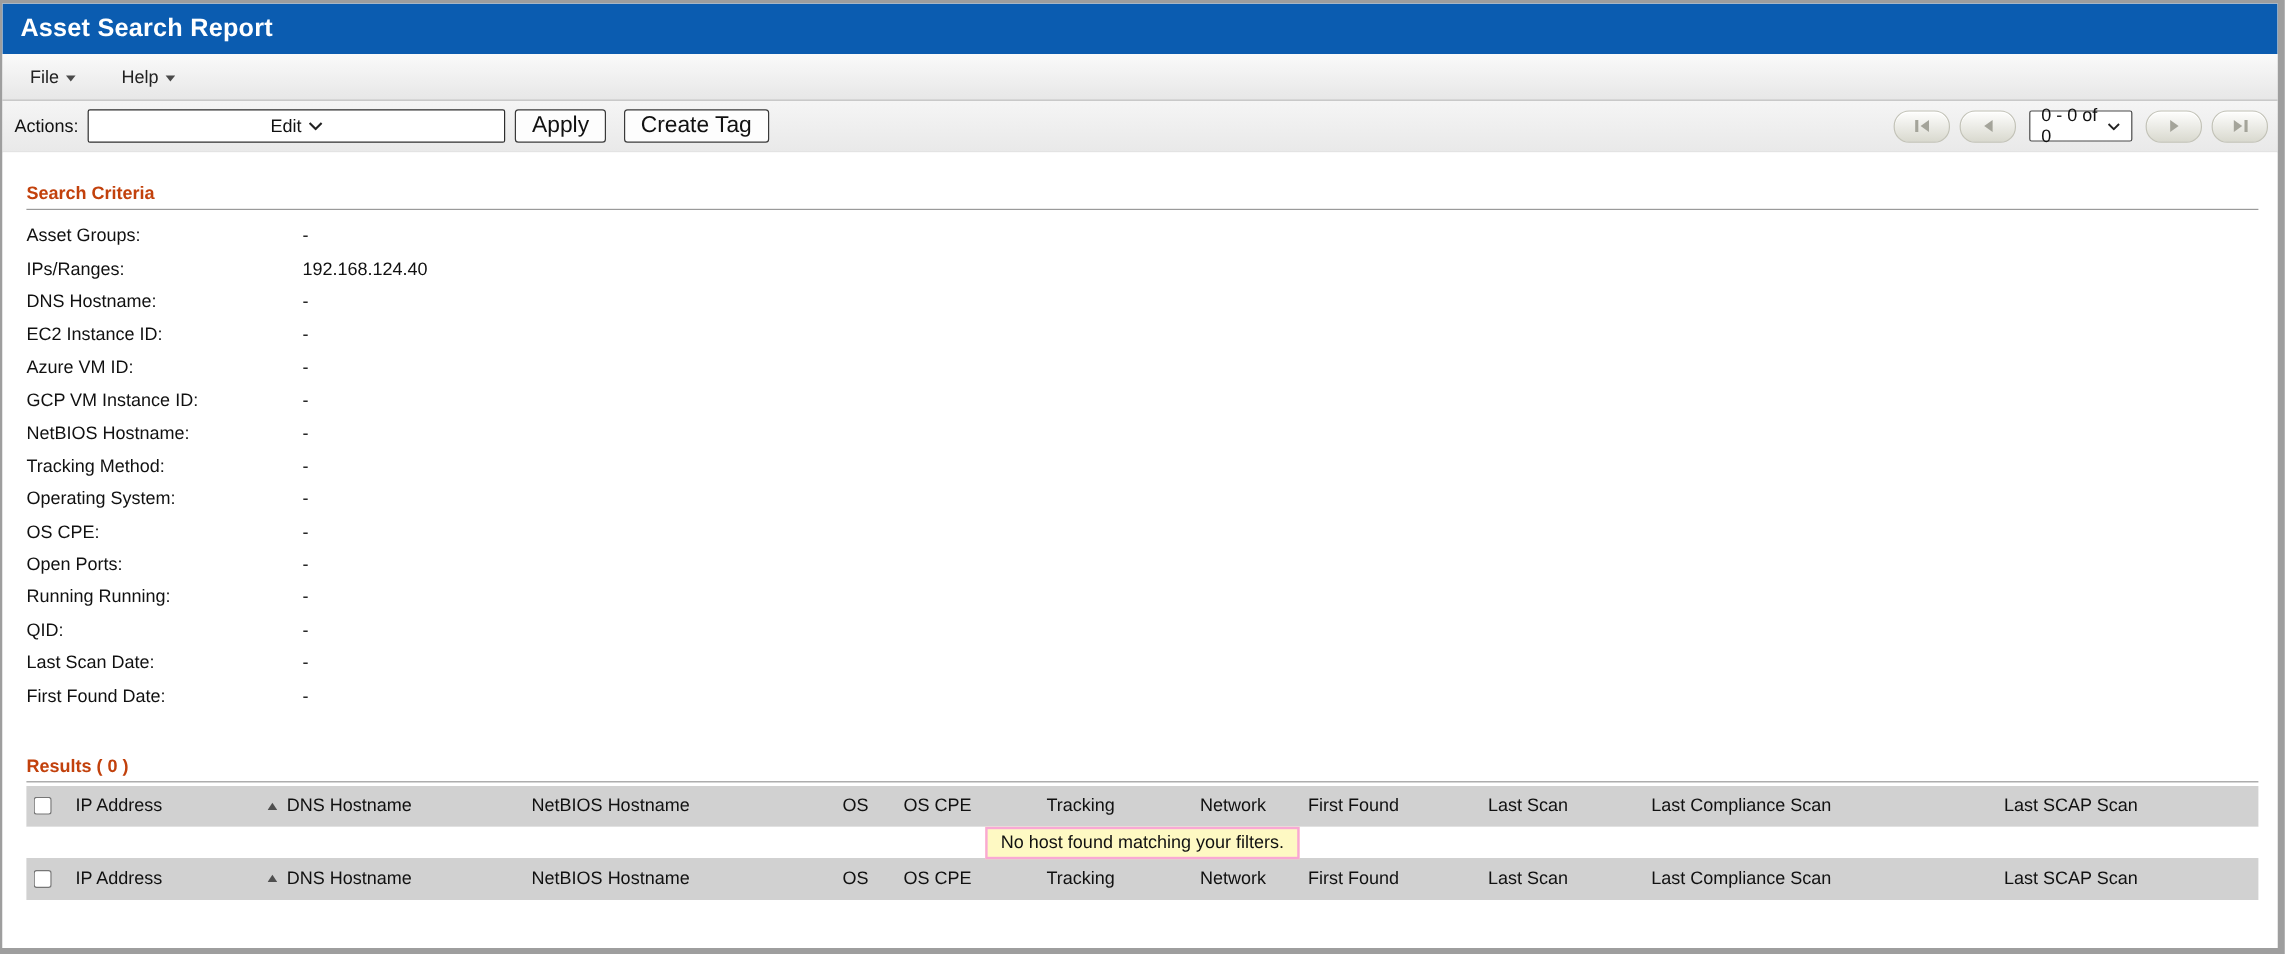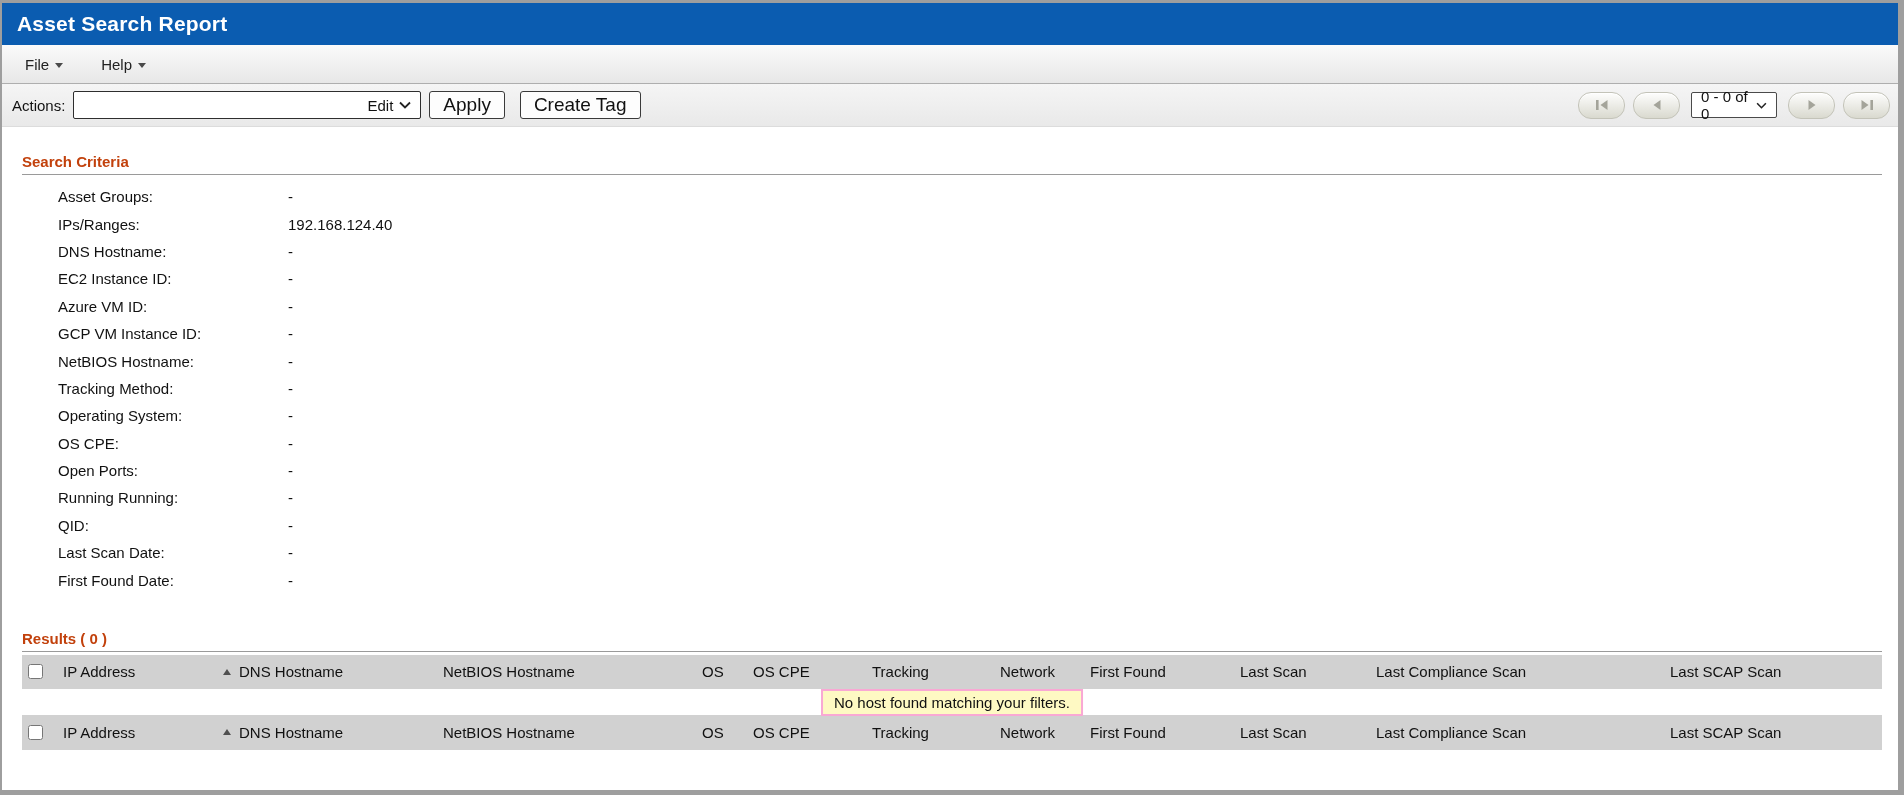--- a/index.html
+++ b/index.html
@@ -35,21 +35,21 @@
   
   .actionsbar {
     flex:none; height:43px;
     background:linear-gradient(#f5f5f5,#e9e9e9);
     border-bottom:1px solid #dcdcdc;
     display:flex; align-items:center; padding:0 8px 0 10px;
   }
   .actions-label { font-size:15px; margin-right:8px; }
   .selectbox {
     height:28px; background:#fff; border:1px solid #2e2e2e; border-radius:2px;
-    display:flex; align-items:center; justify-content:flex-end;
+    display:flex; align-items:center; justify-content:center;
     padding:0 9px; font-size:15px; cursor:default;
   }
   .action-select { width:348px; margin-right:8px; }
   .chev { flex:none; margin-left:6px; }
   .btn {
     height:28px; background:#fdfdfd; border:1px solid #3a3a3a; border-radius:3px;
     font-size:19px; color:#111; padding:0 13px;
     display:flex; align-items:center; cursor:default;
   }
   .btn-apply { margin-right:15px; }
@@ -70,21 +70,21 @@
 
   .section-heading {
     font-size:15px; font-weight:bold; color:#c2410c;
     border-bottom:1px solid #9a9a9a; padding-bottom:4px;
   }
   .sc-heading { margin-top:26px; }
   .results-heading { margin-top:36px; }
 
   .criteria { margin-top:8px; }
   .crit-row { display:flex; align-items:center; height:27.4px; font-size:15px; }
-  .crit-label { width:230px; flex:none;margin-left:36px; }
+  .crit-label { width:230px; flex:none; }
   .crit-value { flex:1; }
 
   
   .rtable { margin-top:3px; }
   .hrow { display:flex; align-items:center; background:#d1d1d1; font-size:15px; }
   .hrow-top { height:34px; }
   .hrow-bottom { height:35px; }
   .cell { flex:none; white-space:nowrap; overflow:hidden; }
   .cb-cell { width:41px; padding-left:6px; }
   .cb { width:15px; height:15px; margin:0; display:block; }

